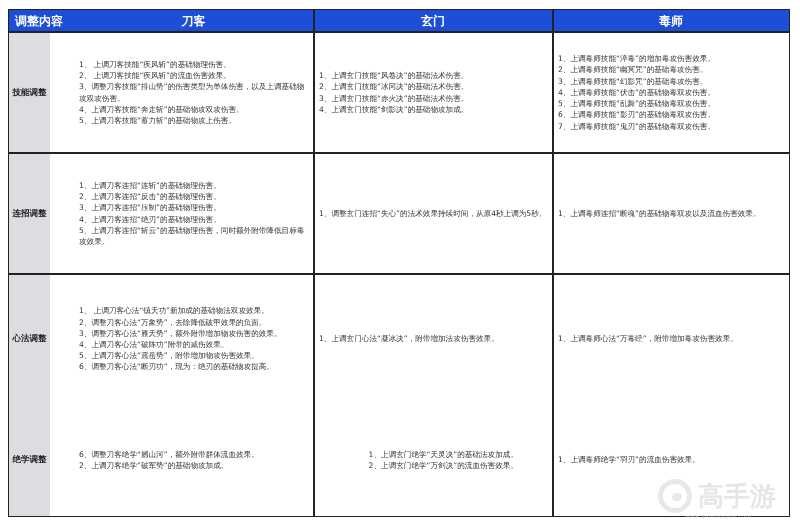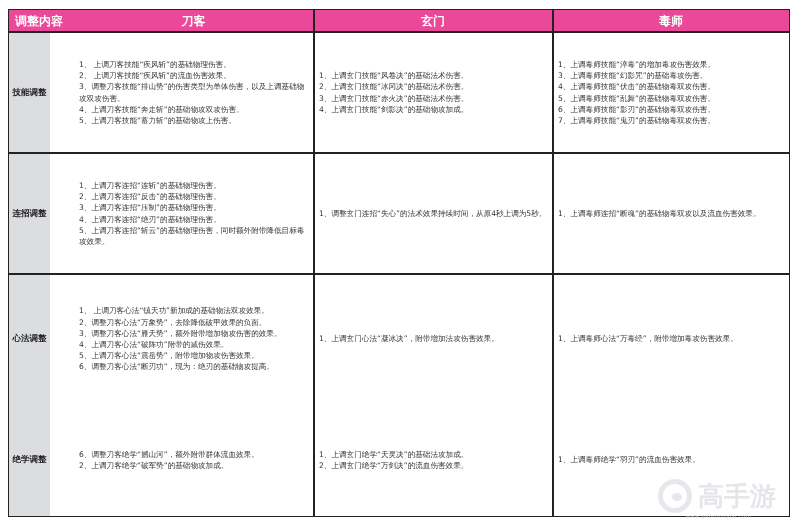--- a/index.html
+++ b/index.html
@@ -1,20 +1,20 @@
 <!DOCTYPE html>
 <html><head>
   <meta charset="utf-8">
   <style>
     html, body { margin: 0; padding: 0; background: #ffffff; }
     body { width: 800px; height: 525px; position: relative; overflow: hidden;
       font-family: "DejaVu Sans", "Liberation Sans", sans-serif; }
     .table { position: absolute; left: 8px; top: 9px; width: 782px; height: 508px;
       border: 1.5px solid #222; box-sizing: border-box; }
-    .hdr { position: absolute; top: 0; height: 22px; background: #ec4899; color: #fff;
+    .hdr { position: absolute; top: 0; height: 22px; background: #1d4ed8; color: #fff;
       font-weight: bold; font-size: 12px; display: flex; align-items: center; justify-content: center;
       box-sizing: border-box; }
     .hdr.first { justify-content: flex-start; padding-left: 6px; }
     .vline { position: absolute; top: 0; bottom: 0; width: 1.5px; background: #222; }
     .hline { position: absolute; left: 0; right: 0; height: 1.5px; background: #222; }
     .rowlabel { position: absolute; left: 0; width: 41px; background: #dcdde1;
       font-size: 8.5px; color: #222; display: flex; align-items: center; justify-content: center; font-weight: bold; }
     .cell { position: absolute; font-size: 7.6px; color: #333; line-height: 11.2px;
       display: flex; align-items: center; box-sizing: border-box; padding: 0 4px; }
     .cell ul { list-style: none; margin: 0; padding: 0; }
@@ -54,20 +54,21 @@
     <ul>
       <li>1、上调玄门技能“风卷决”的基础法术伤害。</li>
       <li>2、上调玄门技能“冰冈决”的基础法术伤害。</li>
       <li>3、上调玄门技能“赤火决”的基础法术伤害。</li>
       <li>4、上调玄门技能“剑影决”的基础物攻加成。</li>
     </ul>
   </div>
   <div class="cell" style="left:545px;top:22px;width:235px;height:121px;">
     <ul>
       <li>1、上调毒师技能“淬毒”的增加毒攻伤害效果。</li>
+      <li>2、上调毒师技能“幽冥咒”的基础毒攻伤害。</li>
       <li>3、上调毒师技能“幻影咒”的基础毒攻伤害。</li>
       <li>4、上调毒师技能“伏击”的基础物毒双攻伤害。</li>
       <li>5、上调毒师技能“乱舞”的基础物毒双攻伤害。</li>
       <li>6、上调毒师技能“影刃”的基础物毒双攻伤害。</li>
       <li>7、上调毒师技能“鬼刃”的基础物毒双攻伤害。</li>
     </ul>
   </div>
 
   <div class="cell" style="left:66px;top:143px;width:238px;height:121px;">
     <ul>
@@ -109,21 +110,21 @@
       <li>1、上调毒师心法“万毒经”，附带增加毒攻伤害效果。</li>
     </ul>
   </div>
 
   <div class="cell" style="left:66px;top:394px;width:238px;height:112px;">
     <ul>
       <li>6、调整刀客绝学“撼山河”，额外附带群体流血效果。</li>
       <li>2、上调刀客绝学“破军势”的基础物攻加成。</li>
     </ul>
   </div>
-  <div class="cell" style="left:306px;top:394px;width:207px;height:112px;">
+  <div class="cell" style="left:306px;top:394px;width:207px;height:112px;justify-content:flex-end;">
     <ul>
       <li>1、上调玄门绝学“天灵决”的基础法攻加成。</li>
       <li>2、上调玄门绝学“万剑决”的流血伤害效果。</li>
     </ul>
   </div>
   <div class="cell" style="left:545px;top:394px;width:235px;height:112px;">
     <ul>
       <li>1、上调毒师绝学“羽刃”的流血伤害效果。</li>
     </ul>
   </div>

